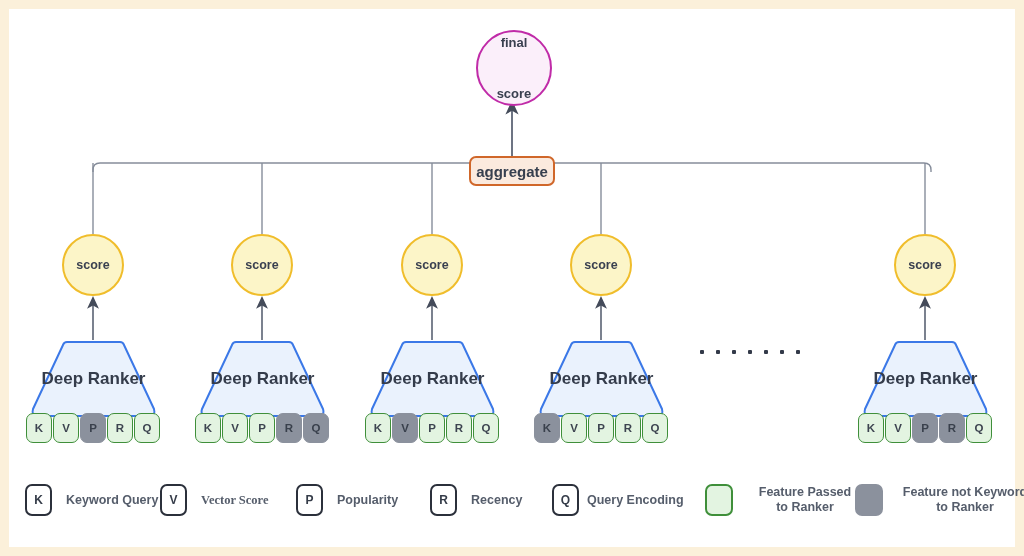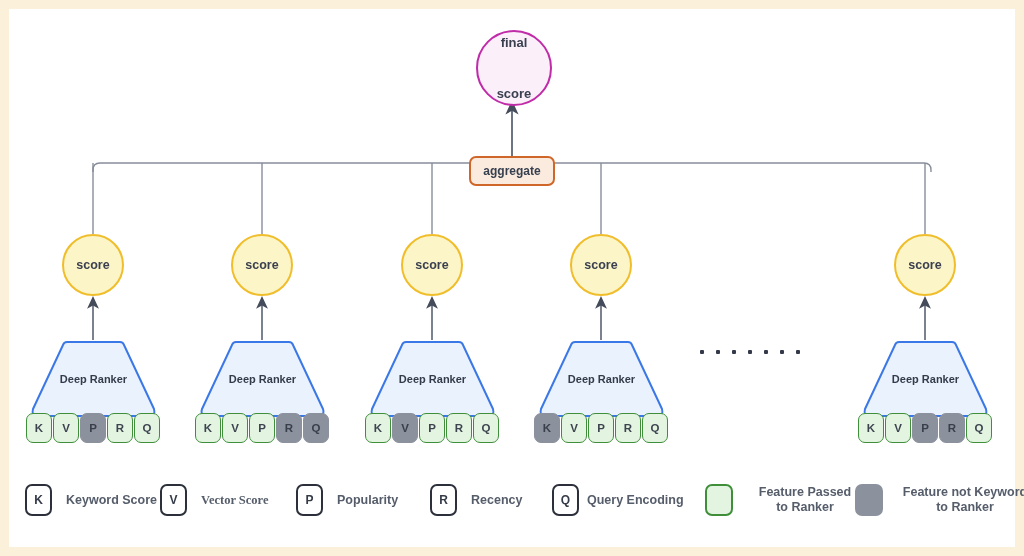--- a/index.html
+++ b/index.html
@@ -50,21 +50,21 @@
     text-align: center;
     gap: 36px;
   }
 
   
   .aggregate {
     border: 2px solid #d0672a;
     background: #fbeade;
     border-radius: 7px;
     color: #37404f;
-    font-size: 12px;
+    font-size: 15px;
     font-weight: bold;
     display: flex;
     align-items: center;
     justify-content: center;
     box-sizing: border-box;
   }
 
   
   .score {
     width: 62px; height: 62px;
@@ -87,21 +87,21 @@
   }
   .ranker svg { display: block; }
   .ranker-label {
     position: absolute;
     left: 0; top: 0;
     width: 133px; height: 78px;
     display: flex;
     align-items: center;
     justify-content: center;
     color: #343c4b;
-    font-size: 11px;
+    font-size: 17px;
     font-weight: bold;
     pointer-events: none;
   }
 
   
   .chips {
     display: flex;
     gap: 1px;
   }
   .chip {
@@ -305,21 +305,21 @@
   <div class="abs chips" style="left:858px; top:413px;">
       <div class="chip on">K</div>
       <div class="chip on">V</div>
       <div class="chip off">P</div>
       <div class="chip off">R</div>
       <div class="chip on">Q</div>
     </div>
 
   <div class="abs legend" style="left:25px; top:484px;">
     <div class="legend-key">K</div>
-    <div class="legend-text" style="margin-left:14px;">Keyword Score</div>
+    <div class="legend-text" style="margin-left:14px;">Keyword Query</div>
   </div>
 
   <div class="abs legend" style="left:160px; top:484px;">
     <div class="legend-key">V</div>
     <div class="legend-text" style="margin-left:14px;font-family:Liberation Serif, serif;">Vector Score</div>
   </div>
 
   <div class="abs legend" style="left:296px; top:484px;">
     <div class="legend-key">P</div>
     <div class="legend-text" style="margin-left:14px;">Popularity</div>

